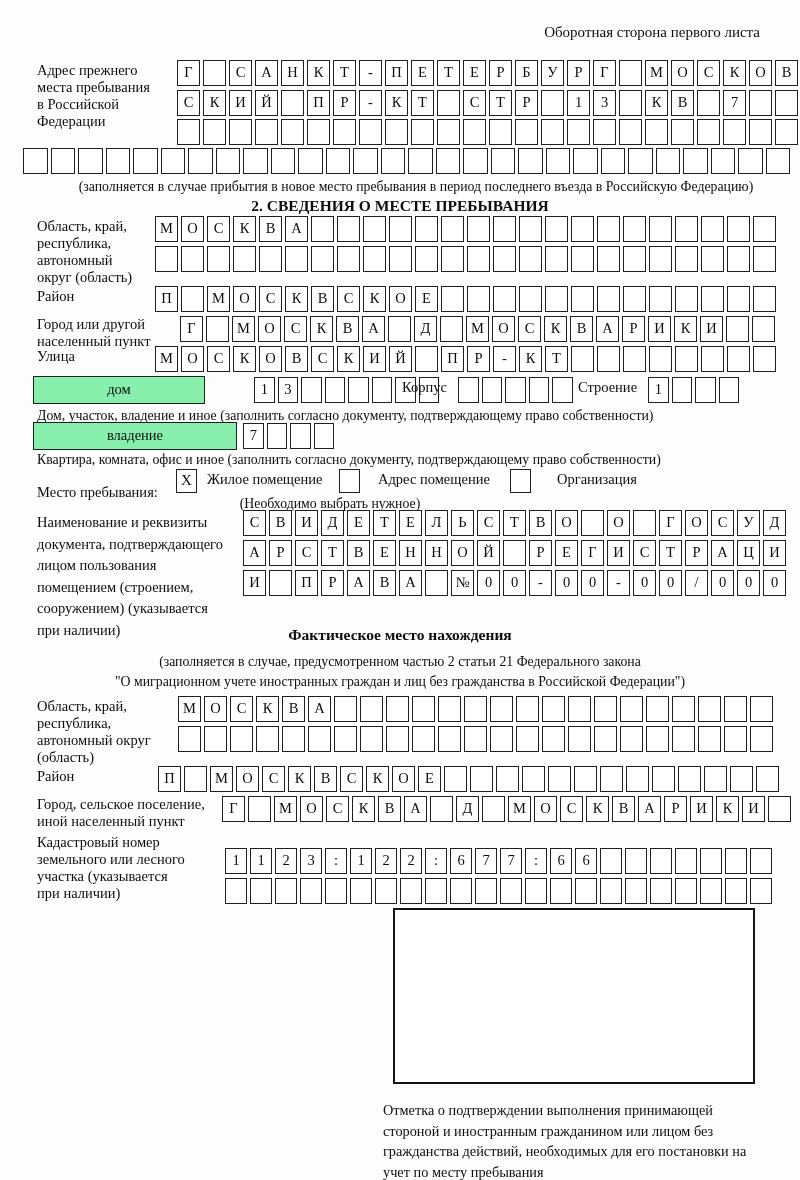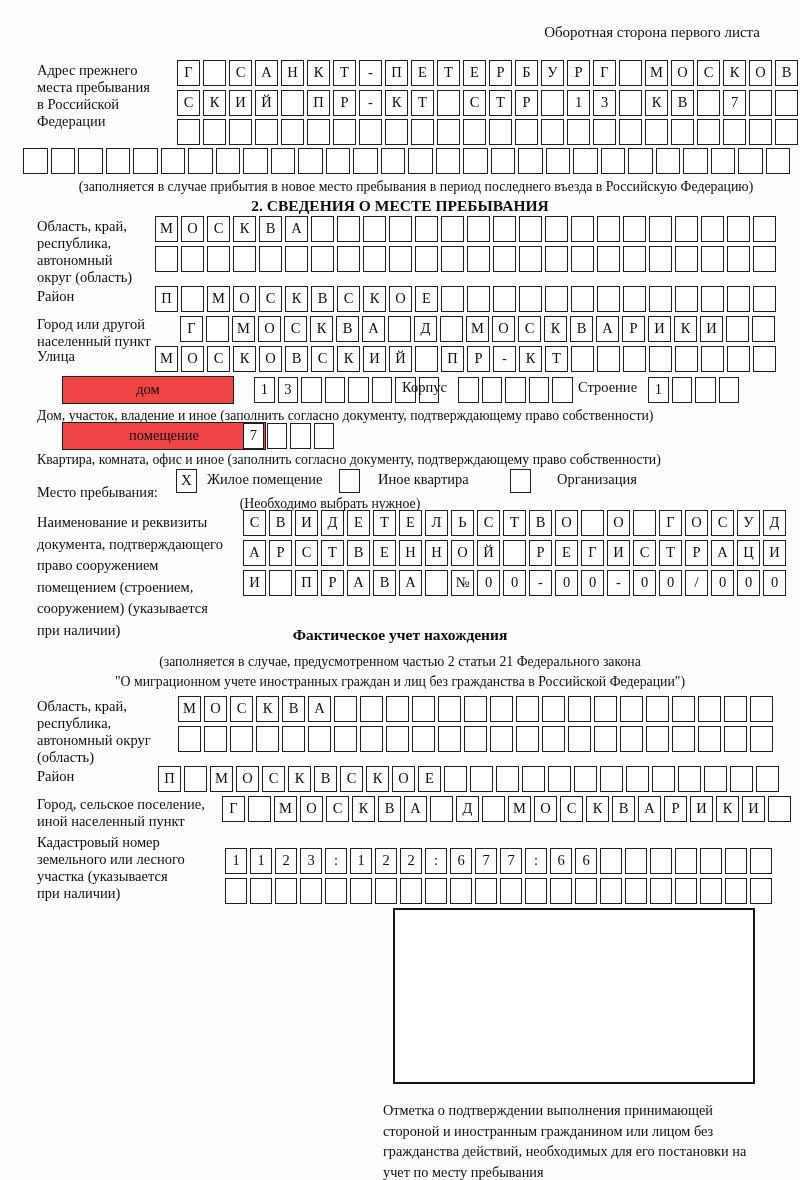--- a/index.html
+++ b/index.html
@@ -20,21 +20,21 @@
     border:1.7px solid #1f1f1f;margin-right:3px;background:#fff;
     text-align:center;font-size:14.5px;line-height:23px;vertical-align:top;
     font-family:"Liberation Serif","DejaVu Serif",serif;
   }
   .sm .cell{width:20.5px;}          
   .wd .cell{width:24.5px;}          
   .kd .cell{width:22px;}            
   
   .widebox{
     position:absolute;box-sizing:border-box;height:28px;border:1.7px solid #1f1f1f;
-    background:#ef4444;text-align:center;font-size:14.5px;line-height:25px;margin-left:29px;
+    background:#86efac;text-align:center;font-size:14.5px;line-height:25px;
   }
   
   .chk{
     position:absolute;box-sizing:border-box;width:21px;height:24px;
     border:1.7px solid #1f1f1f;background:#fff;text-align:center;
     font-size:15px;line-height:21px;
   }
   .stamp{
     position:absolute;box-sizing:border-box;border:2px solid #141414;background:#fff;
   }
@@ -75,44 +75,44 @@
 <div class="boxrow" style="left:155px;top:346px;"><span class="cell">М</span><span class="cell">О</span><span class="cell">С</span><span class="cell">К</span><span class="cell">О</span><span class="cell">В</span><span class="cell">С</span><span class="cell">К</span><span class="cell">И</span><span class="cell">Й</span><span class="cell"></span><span class="cell">П</span><span class="cell">Р</span><span class="cell">-</span><span class="cell">К</span><span class="cell">Т</span><span class="cell"></span><span class="cell"></span><span class="cell"></span><span class="cell"></span><span class="cell"></span><span class="cell"></span><span class="cell"></span><span class="cell"></span></div>
 
 <div class="widebox" style="left:33px;top:376px;width:172px;">дом</div>
 <div class="boxrow sm" style="left:210px;top:377px;padding-left:44px;"><span class="cell">1</span><span class="cell">3</span><span class="cell"></span><span class="cell"></span><span class="cell"></span><span class="cell"></span><span class="cell"></span><span class="cell"></span></div>
 <div class="abs lbl" style="left:402px;top:379px;">Корпус</div>
 <div class="boxrow sm" style="left:458px;top:377px;"><span class="cell"></span><span class="cell"></span><span class="cell"></span><span class="cell"></span><span class="cell"></span></div>
 <div class="abs lbl" style="left:578px;top:379px;">Строение</div>
 <div class="boxrow sm" style="left:648px;top:377px;"><span class="cell">1</span><span class="cell"></span><span class="cell"></span><span class="cell"></span></div>
 <div class="abs cap" style="left:37px;top:408px;">Дом, участок, владение и иное (заполнить согласно документу, подтверждающему право собственности)</div>
 
-<div class="widebox" style="left:33px;top:422px;width:204px;">помещение</div>
+<div class="widebox" style="left:33px;top:422px;width:204px;">владение</div>
 <div class="boxrow sm" style="left:243px;top:423px;"><span class="cell">7</span><span class="cell"></span><span class="cell"></span><span class="cell"></span></div>
 <div class="abs cap" style="left:37px;top:452px;">Квартира, комната, офис и иное (заполнить согласно документу, подтверждающему право собственности)</div>
 
 <div class="abs lbl" style="left:37px;top:484px;">Место пребывания:</div>
 <div class="chk" style="left:176px;top:469px;">X</div>
 <div class="abs lbl" style="left:207px;top:471px;">Жилое помещение</div>
 <div class="chk" style="left:339px;top:469px;"></div>
-<div class="abs lbl" style="left:378px;top:471px;">Иное квартира</div>
+<div class="abs lbl" style="left:378px;top:471px;">Адрес помещение</div>
 <div class="chk" style="left:510px;top:469px;"></div>
 <div class="abs lbl" style="left:557px;top:471px;">Организация</div>
 <div class="abs cap" style="left:150px;top:496px;width:360px;text-align:center;">(Необходимо выбрать нужное)</div>
 
 <div class="abs lbl" style="left:37px;top:512px;width:215px;line-height:21.5px;">Наименование и реквизиты
 документа, подтверждающего
-право сооружением
+лицом пользования
 помещением (строением,
 сооружением) (указывается
 при наличии)</div>
 <div class="boxrow" style="left:243px;top:510px;"><span class="cell">С</span><span class="cell">В</span><span class="cell">И</span><span class="cell">Д</span><span class="cell">Е</span><span class="cell">Т</span><span class="cell">Е</span><span class="cell">Л</span><span class="cell">Ь</span><span class="cell">С</span><span class="cell">Т</span><span class="cell">В</span><span class="cell">О</span><span class="cell"></span><span class="cell">О</span><span class="cell"></span><span class="cell">Г</span><span class="cell">О</span><span class="cell">С</span><span class="cell">У</span><span class="cell">Д</span></div>
 <div class="boxrow" style="left:243px;top:540px;"><span class="cell">А</span><span class="cell">Р</span><span class="cell">С</span><span class="cell">Т</span><span class="cell">В</span><span class="cell">Е</span><span class="cell">Н</span><span class="cell">Н</span><span class="cell">О</span><span class="cell">Й</span><span class="cell"></span><span class="cell">Р</span><span class="cell">Е</span><span class="cell">Г</span><span class="cell">И</span><span class="cell">С</span><span class="cell">Т</span><span class="cell">Р</span><span class="cell">А</span><span class="cell">Ц</span><span class="cell">И</span></div>
 <div class="boxrow" style="left:243px;top:570px;"><span class="cell">И</span><span class="cell"></span><span class="cell">П</span><span class="cell">Р</span><span class="cell">А</span><span class="cell">В</span><span class="cell">А</span><span class="cell"></span><span class="cell">№</span><span class="cell">0</span><span class="cell">0</span><span class="cell">-</span><span class="cell">0</span><span class="cell">0</span><span class="cell">-</span><span class="cell">0</span><span class="cell">0</span><span class="cell">/</span><span class="cell">0</span><span class="cell">0</span><span class="cell">0</span></div>
 
-<div class="abs center bold" style="top:626px;font-size:15.5px;">Фактическое учет нахождения</div>
+<div class="abs center bold" style="top:626px;font-size:15.5px;">Фактическое место нахождения</div>
 <div class="abs cap center" style="top:654px;">(заполняется в случае, предусмотренном частью 2 статьи 21 Федерального закона</div>
 <div class="abs cap center" style="top:674px;">"О миграционном учете иностранных граждан и лиц без гражданства в Российской Федерации")</div>
 
 <div class="abs lbl" style="left:37px;top:698px;width:150px;">Область, край,
 республика,
 автономный округ
 (область)</div>
 <div class="boxrow" style="left:178px;top:696px;"><span class="cell">М</span><span class="cell">О</span><span class="cell">С</span><span class="cell">К</span><span class="cell">В</span><span class="cell">А</span><span class="cell"></span><span class="cell"></span><span class="cell"></span><span class="cell"></span><span class="cell"></span><span class="cell"></span><span class="cell"></span><span class="cell"></span><span class="cell"></span><span class="cell"></span><span class="cell"></span><span class="cell"></span><span class="cell"></span><span class="cell"></span><span class="cell"></span><span class="cell"></span><span class="cell"></span></div>
 <div class="boxrow" style="left:178px;top:726px;"><span class="cell"></span><span class="cell"></span><span class="cell"></span><span class="cell"></span><span class="cell"></span><span class="cell"></span><span class="cell"></span><span class="cell"></span><span class="cell"></span><span class="cell"></span><span class="cell"></span><span class="cell"></span><span class="cell"></span><span class="cell"></span><span class="cell"></span><span class="cell"></span><span class="cell"></span><span class="cell"></span><span class="cell"></span><span class="cell"></span><span class="cell"></span><span class="cell"></span><span class="cell"></span></div>
 

